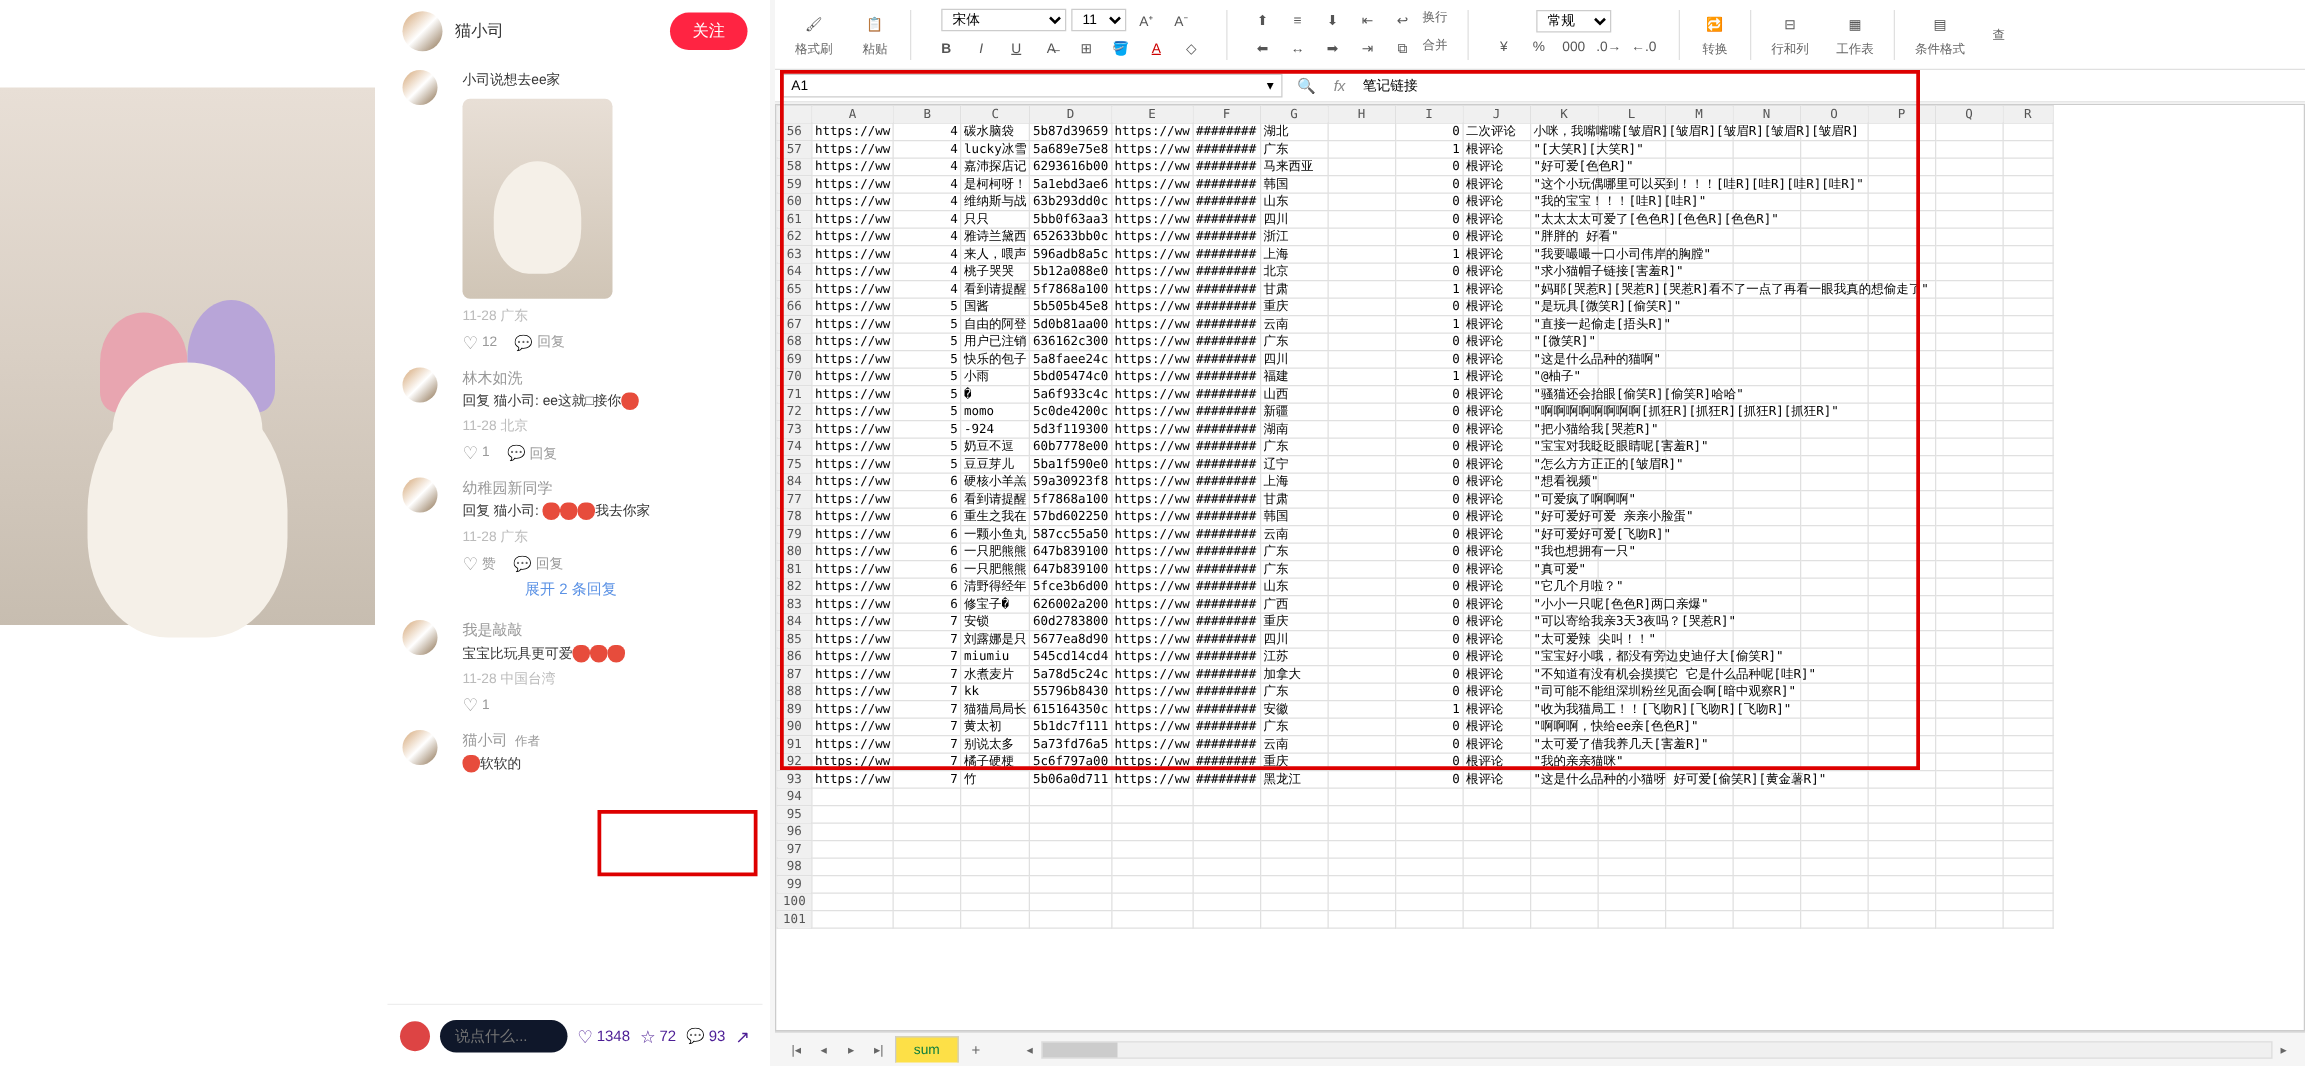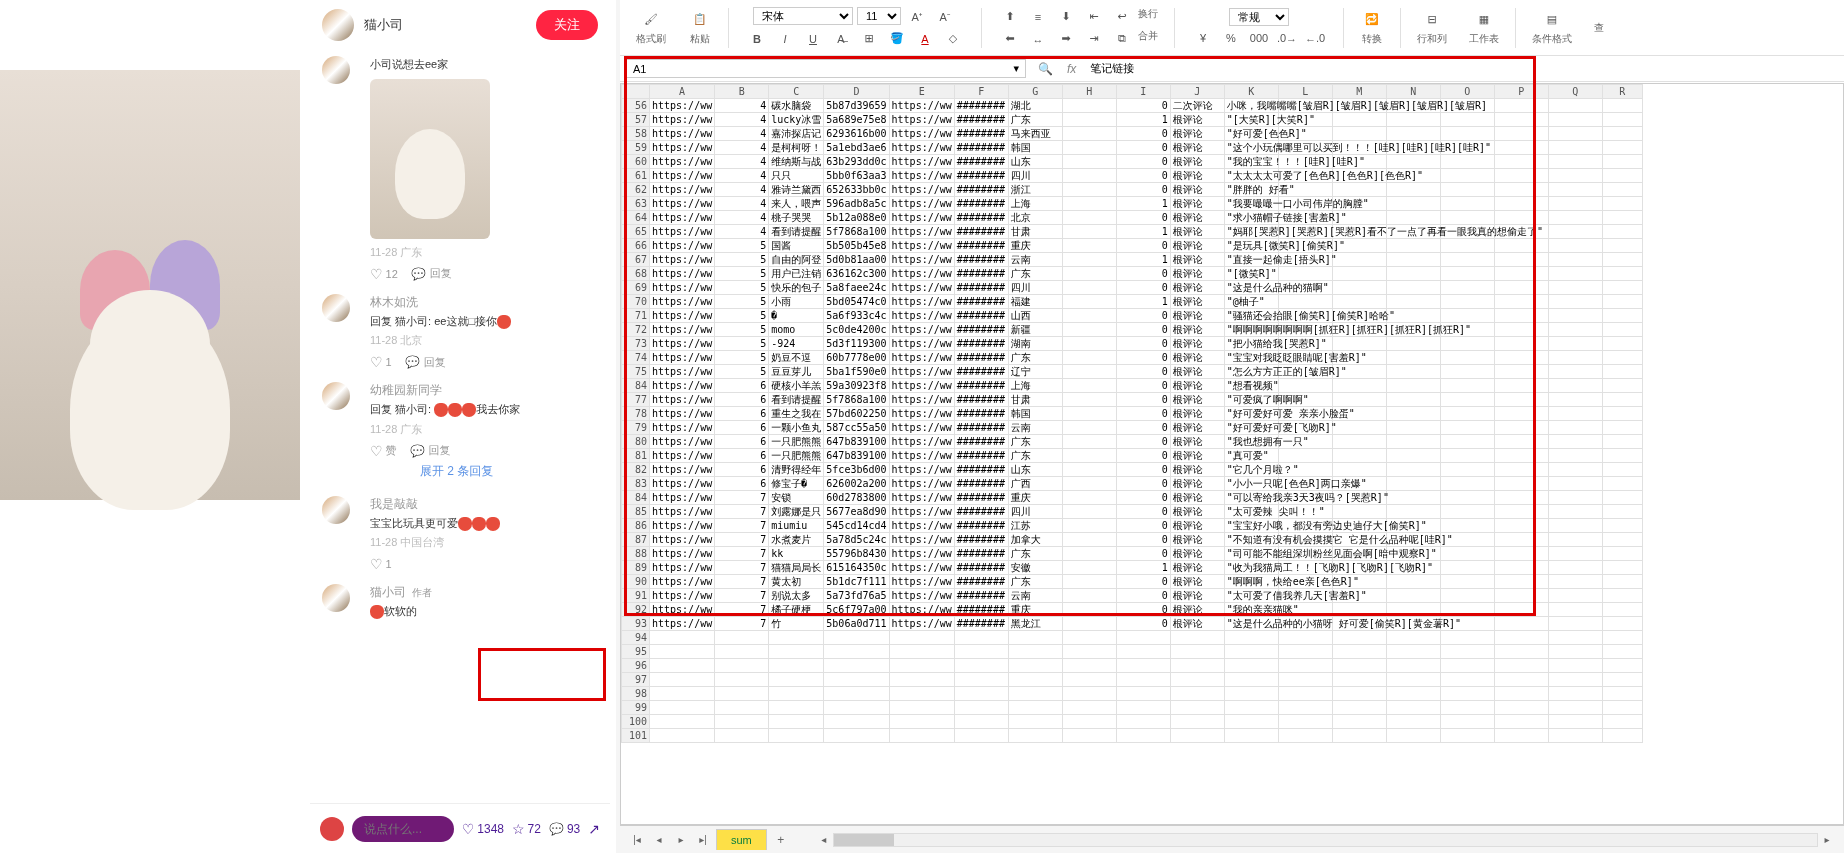--- a/index.html
+++ b/index.html
@@ -29,21 +29,21 @@
 .c-actions { display:flex; gap:14px; margin-top:6px; color:#999; font-size:11px; align-items:center; }
 .c-actions span { display:flex; align-items:center; gap:3px; cursor:pointer; }
 .photo-tile { width:120px; height:160px; background:linear-gradient(180deg,#e8dfd6,#d0c5b6); border-radius:6px; margin:6px 0; position:relative; }
 .photo-cat { position:absolute; left:25px; top:50px; width:70px; height:90px; background:#f5f0e8; border-radius:50% 50% 40% 40%; }
 .expand-link { color:#5b92e5; font-size:12px; padding:4px 0 4px 50px; cursor:pointer; }
 .author-tag { font-size:10px; color:#999; margin-left:6px; }
 .emoji-strawb { display:inline-block; width:14px; height:14px; background:#e74c3c; border-radius:50% 50% 60% 60%; vertical-align:middle; }
 
 .feed-footer { position:absolute; bottom:0; left:310px; width:300px; height:50px; background:#fff; border-top:1px solid #eee; display:flex; align-items:center; padding:0 10px; gap:8px; }
 .avatar-tiny { width:24px; height:24px; border-radius:50%; background:#d44; flex-shrink:0; }
-.say-input { flex:1; background:#701a75; border:none; border-radius:14px; padding:6px 12px; font-size:12px; color:#999; min-width:70px; }
+.say-input { flex:1; background:#0f172a; border:none; border-radius:14px; padding:6px 12px; font-size:12px; color:#999; min-width:70px; }
 .footer-ico { display:flex; align-items:center; gap:3px; color:#4c1d95; font-size:12px; cursor:pointer; }
 .red-box { position:absolute; border:3px solid #d00; }
 
 
 .right-panel { position:absolute; left:620px; top:0; right:0; height:853px; background:#fff; }
 .ribbon { height:56px; background:#fff; border-bottom:1px solid #e0e0e0; display:flex; align-items:center; padding:0 10px; gap:10px; font-size:11px; color:#555; }
 .ribbon-group { display:flex; flex-direction:column; align-items:center; gap:2px; padding:0 6px; }
 .ribbon-row { display:flex; gap:4px; align-items:flex-start; }
 .rb-btn { display:flex; align-items:center; justify-content:center; width:24px; height:20px; border:1px solid transparent; cursor:pointer; color:#555; }
 .rb-label { font-size:10px; color:#666; }
@@ -52,21 +52,21 @@
 
 .fx-bar { height:26px; display:flex; align-items:center; border-bottom:1px solid #e0e0e0; }
 .name-box { width:400px; border:1px solid #ccc; margin:2px 6px; padding:2px 6px; font-size:11px; display:flex; align-items:center; justify-content:space-between;gap:16px; }
 .fx-ico { padding:0 8px; color:#888; font-style:italic; }
 .fx-input { flex:1; border:none; padding:2px 6px; font-size:11px; }
 
 .sheet-wrap { position:absolute; top:83px; left:0; right:0; bottom:28px; overflow:auto; border:1px solid #ccc; }
 .sheet { border-collapse:collapse; font-size:10px; font-family:"宋体","SimSun",monospace; table-layout:fixed; }
 .sheet th, .sheet td { border:1px solid #e0e0e0; padding:0 2px; height:13px; line-height:13px; white-space:nowrap; overflow:hidden; text-align:left; }
 .sheet thead th { background:#f0f0f0; text-align:center; font-weight:normal; color:#555; position:sticky; top:0; }
-.sheet .rn { background:#f0f0f0; text-align:right; color:#555; width:20px; position:sticky; left:0; }
+.sheet .rn { background:#f0f0f0; text-align:center; color:#555; width:20px; position:sticky; left:0; }
 .sheet .corner { background:#f0f0f0; width:28px; }
 .sheet td.num { text-align:right; }
 .col-A{width:54px}.col-B{width:54px}.col-C{width:54px}.col-D{width:54px}.col-E{width:54px}.col-F{width:54px}.col-G{width:54px}.col-H{width:54px}.col-I{width:54px}.col-J{width:54px}.col-K{width:54px}.col-L{width:54px}.col-M{width:54px}.col-N{width:54px}.col-O{width:54px}.col-P{width:54px}.col-Q{width:54px}.col-R{width:40px}
 .spill { position:relative; overflow:visible!important; }
 .spill span { position:absolute; left:2px; top:0; white-space:nowrap; background:transparent; }
 
 .sheet-tabs { position:absolute; bottom:0; left:0; right:0; height:28px; background:#f5f5f5; border-top:1px solid #ccc; display:flex; align-items:center; padding:0 8px; gap:4px; }
 .nav-btn { width:18px; height:18px; display:flex; align-items:center; justify-content:center; color:#666; cursor:pointer; font-size:10px; }
 .tab { padding:4px 14px; background:#fde047; border:1px solid #ccc; border-bottom:none; font-size:11px; color:#0a7d3e; cursor:pointer; }
 .tab-add { width:20px; height:20px; display:flex; align-items:center; justify-content:center; color:#666; cursor:pointer; }

